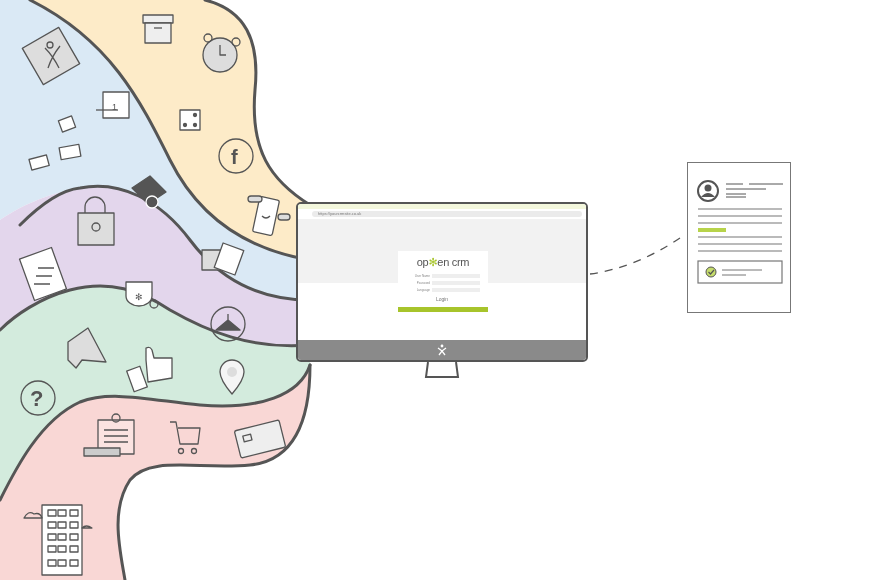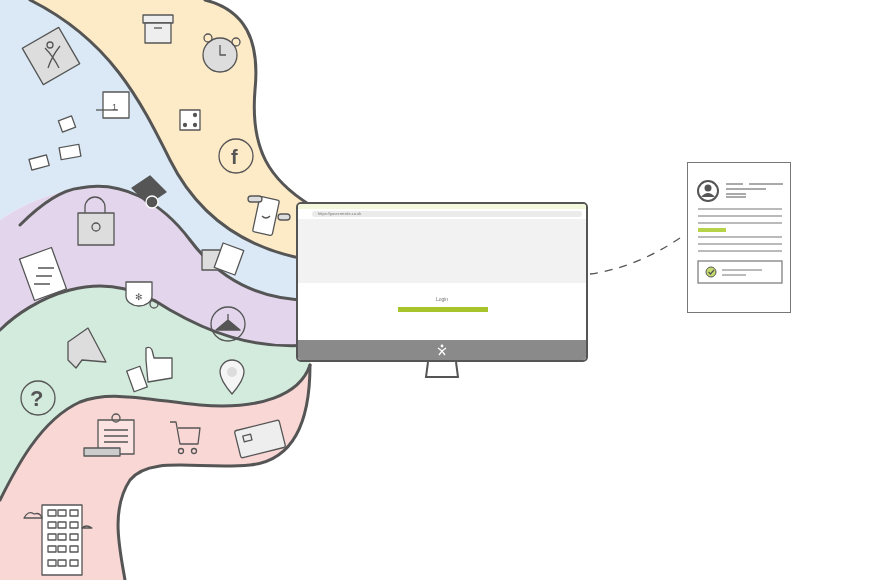--- a/index.html
+++ b/index.html
@@ -193,20 +193,35 @@
 
   <path d="M590,274 C620,270 650,258 680,238" fill="none" stroke="#555" stroke-width="1.3" stroke-dasharray="8,7"></path>
 </svg>
 
 <div class="monitor">
   <div class="mon-topbar"></div>
   <div class="mon-urlbar">
     <span class="mon-url">https://yourcrmsite.co.uk</span>
   </div>
   <div class="mon-greyband"></div>
+  <div class="login-card">
+    <div class="logo"><span>op</span><span class="dot">✻</span><span>en crm</span></div>
+    <div class="field-row" style="top:23px">
+      <span class="field-label">User Name</span>
+      <span class="field-input"></span>
+    </div>
+    <div class="field-row" style="top:30px">
+      <span class="field-label">Password</span>
+      <span class="field-input"></span>
+    </div>
+    <div class="field-row" style="top:37px">
+      <span class="field-label">Language</span>
+      <span class="field-input"></span>
+    </div>
+  </div>
   <div class="login-btn">Login</div>
   <div class="login-bar"></div>
   <div class="mon-footer">
     <svg class="mon-logo-icon" viewBox="0 0 12 12">
         <circle cx="6" cy="2" r="1.4" fill="#fff"></circle>
         <path d="M2,4 L6,7 L10,4 M3,11 L6,7 L9,11" stroke="#fff" stroke-width="1.3" fill="none"></path>
       </svg>
   </div>
 </div>
 <svg class="stand" viewBox="0 0 36 18">

